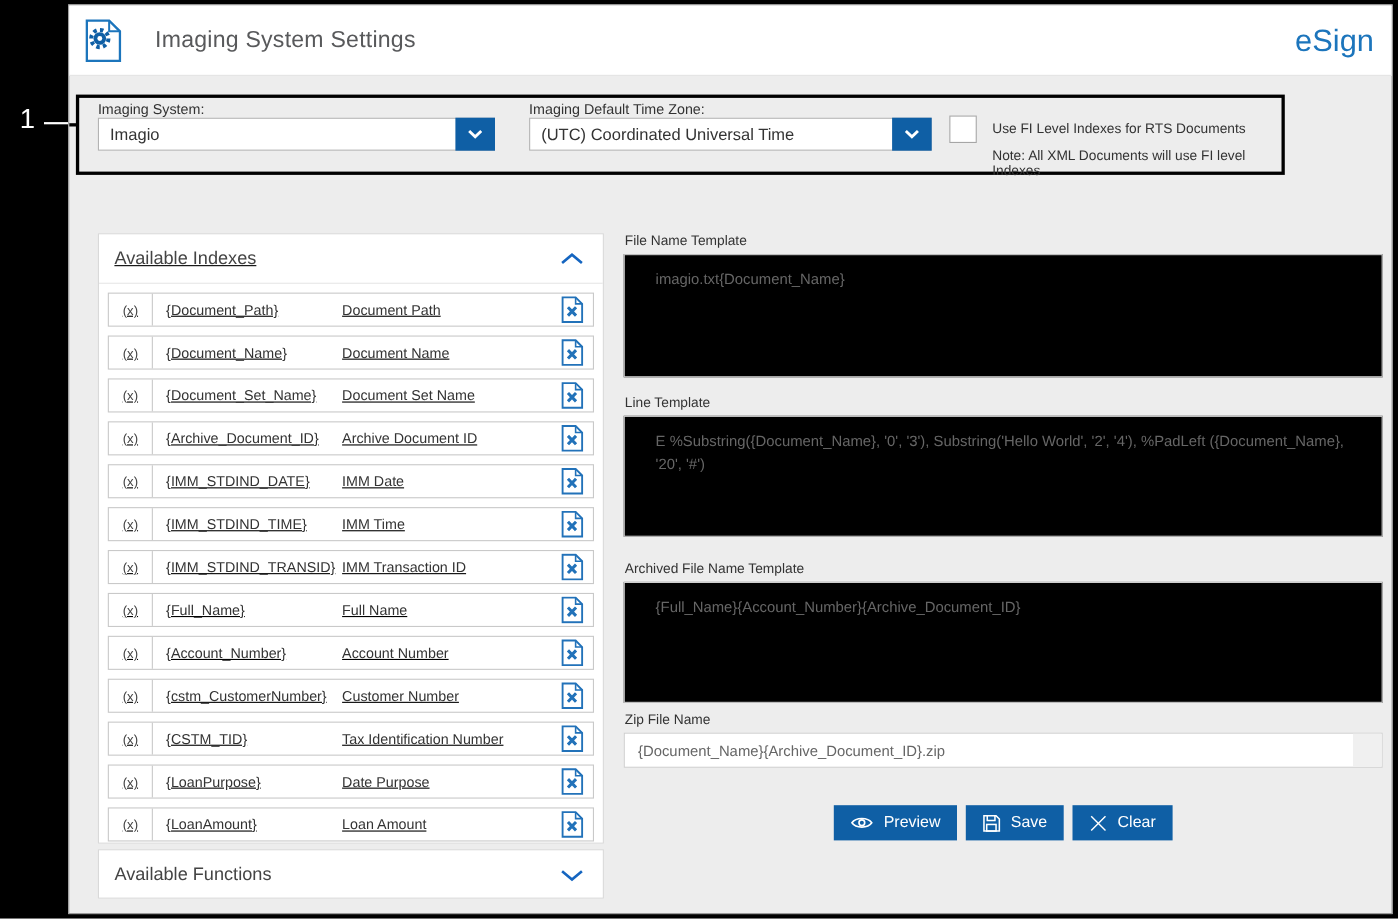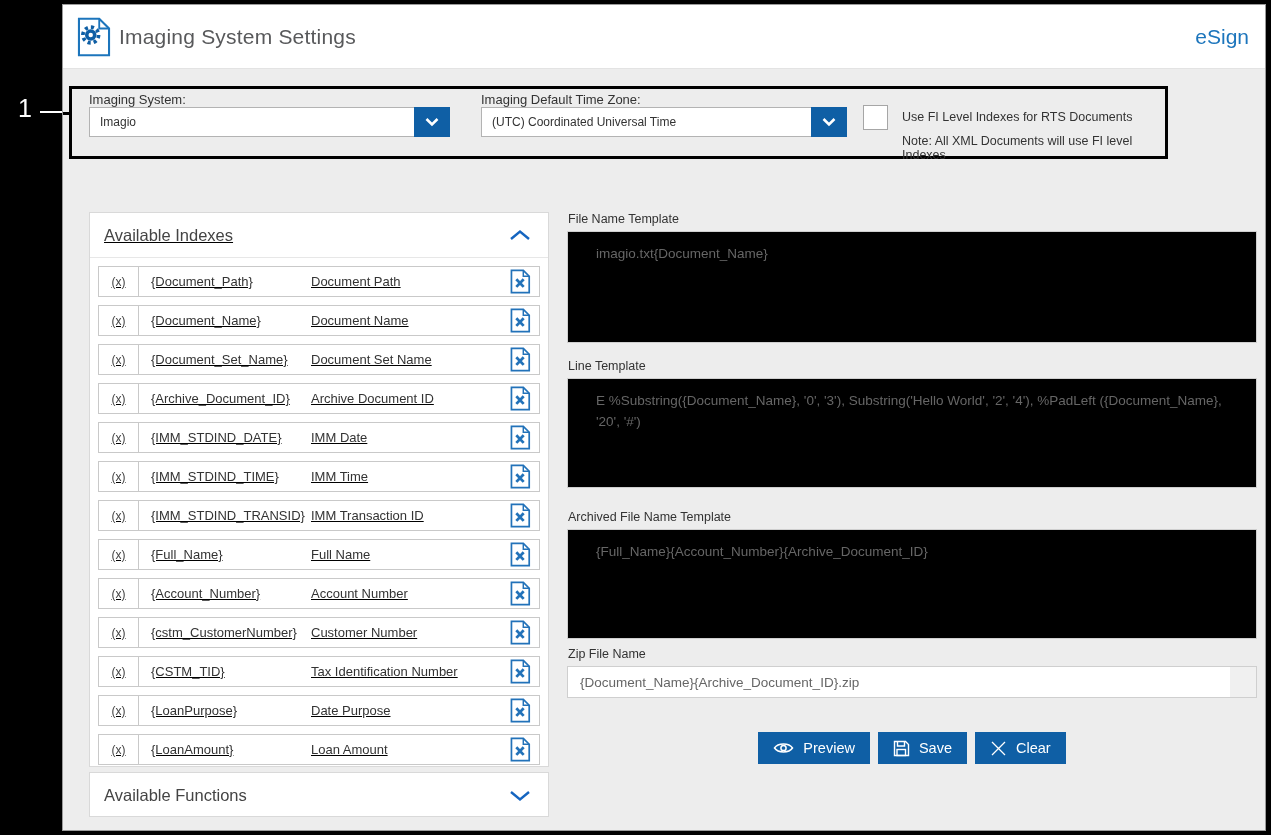--- a/index.html
+++ b/index.html
@@ -22,34 +22,34 @@
   }
   .annot-tick { position:absolute; left:0; top:107px; width:7px; height:3px; background:#000; }
 
   
   .app-header {
     position:absolute; top:0; left:0; right:0; height:64px;
     background:#fff; border-bottom:1px solid #e3e3e3;
     display:flex; align-items:center;
   }
   .app-header .hdr-icon { margin-left:14px; width:34px; height:40px; }
-  .app-title { margin-left:8px; font-size:21px; color:#58595b; letter-spacing:.2px; }
-  .brand { margin-left:auto; margin-right:16px; font-size:21px; color:#1c75bc;text-align:center; }
+  .app-title { margin-left:30px; font-size:21px; color:#58595b; letter-spacing:.2px; }
+  .brand { margin-left:auto; margin-right:16px; font-size:28px; color:#1c75bc;text-align:center; }
 
   
   .top-box {
     position:absolute; left:6px; top:81px; width:1099px; height:73px;
     border:3px solid #000;
   }
   .fld-label { position:absolute; font-size:13px; color:#333; }
   .dropdown {
     position:absolute; height:30px; background:#fff;
     border:1px solid #b3b3b3; display:flex; align-items:center;
   }
-  .dropdown .dd-text { flex:1; padding-left:10px; font-size:12px; color:#333; white-space:nowrap; overflow:hidden; }
+  .dropdown .dd-text { flex:1; padding-left:10px; font-size:15px; color:#333; white-space:nowrap; overflow:hidden; }
   .dd-btn {
     width:36px; height:30px; margin:-1px -1px -1px 0; background:#0f5fa5;
     display:flex; align-items:center; justify-content:center; flex:none; cursor:pointer;
   }
   .checkbox {
     position:absolute; left:791px; top:16px; width:25px; height:25px;
     background:#fff; border:1px solid #a6a6a6; cursor:pointer;
   }
   .cb-label { position:absolute; left:830px; top:21px; font-size:12.5px; color:#333; }
   .cb-note  { position:absolute; left:830px; top:45px; font-size:12.5px; color:#333; }

